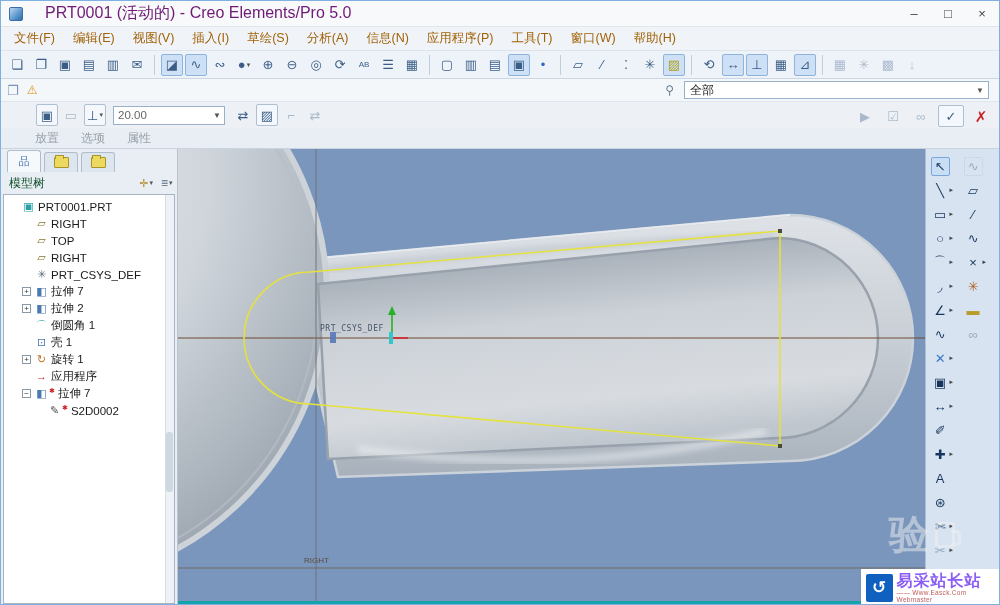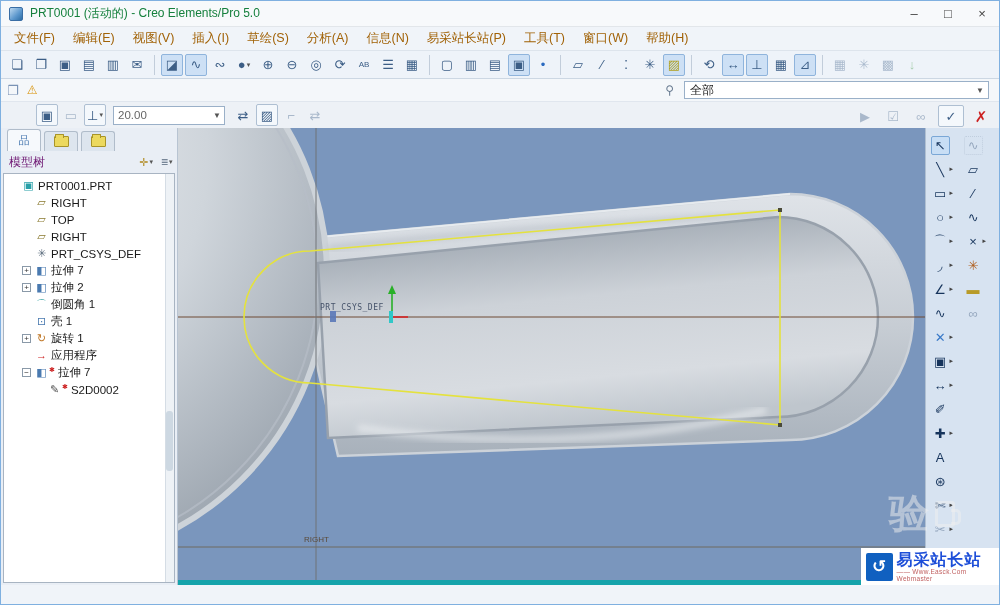--- a/index.html
+++ b/index.html
@@ -3,21 +3,21 @@
 <meta charset="utf-8">
 <style>
   html,body{margin:0;padding:0;background:#555;}
   *{box-sizing:border-box;}
   .window{position:relative;width:1000px;height:605px;background:#f0f4f9;
     font-family:"Liberation Sans","DejaVu Sans",sans-serif;border:1px solid #7fb0e0;overflow:hidden;}
   
   .titlebar{height:26px;display:flex;align-items:center;background:#f7f9fb;border-bottom:1px solid #e2e6ea;}
   .appicon{width:14px;height:14px;margin-left:8px;border:1px solid #3a6ea5;
     background:linear-gradient(135deg,#bcd8f0 0%,#5a96cc 60%,#2e6da4 100%);border-radius:2px;}
-  .titletext{font-size:12px;color:#15803d;margin-left:7px;}
+  .titletext{font-size:16px;color:#701a75;margin-left:22px;}
   .wincontrols{margin-left:auto;display:flex;align-items:center;height:100%;}
   .winbtn{width:34px;height:100%;display:flex;align-items:center;justify-content:center;
     font-size:13px;color:#444;}
   
   .menubar{height:24px;display:flex;align-items:center;background:#f0f4f9;border-bottom:1px solid #dde4ec;padding-left:4px;}
   .menuitem{font-size:12.5px;color:#a16207;padding:3px 9px;}
   
   .toolbar{height:28px;display:flex;align-items:center;background:#eef3f9;border-bottom:1px solid #ccd7e3;padding-left:4px;}
   .tbtn{position:relative;width:22px;height:22px;margin:0 1px;display:inline-flex;align-items:center;
     justify-content:center;border:1px solid transparent;border-radius:2px;color:#3c5e86;font-size:13px;}
@@ -55,21 +55,21 @@
   .treepanel{width:178px;background:#e9eef5;border-right:1px solid #b8c4d2;display:flex;flex-direction:column;}
   .treetabs{height:23px;display:flex;align-items:flex-end;padding-left:6px;}
   .ttab{width:34px;height:20px;display:flex;align-items:center;justify-content:center;border:1px solid #b0bcca;
     border-bottom:none;border-radius:3px 3px 0 0;background:#dde5ee;margin-right:3px;font-size:11px;}
   .ttab.active{background:#f6f9fc;height:22px;}
   .ttab .ticon2{color:#4a7ab0;font-size:11px;}
   .folder{width:15px;height:11px;background:#ecd95e;border:1px solid #a89428;border-radius:1px;position:relative;}
   .folder::before{content:"";position:absolute;top:-3px;left:0;width:7px;height:3px;background:#ecd95e;
     border:1px solid #a89428;border-bottom:none;border-radius:1px 1px 0 0;}
   .treeheader{height:22px;display:flex;align-items:center;padding:0 4px 0 8px;}
-  .treetitle{font-size:12px;color:#701a75;}
+  .treetitle{font-size:12px;color:#14532d;}
   .thbtn{margin-left:auto;display:flex;align-items:center;font-size:11px;color:#b08a20;}
   .thbtn2{margin-left:8px;display:flex;align-items:center;font-size:12px;color:#55677c;}
   .treebox{flex:1;margin:0 2px 2px 2px;background:#fff;border:1px solid #a8b4c2;overflow:hidden;position:relative;
     padding-top:3px;}
   .trow{height:17px;display:flex;align-items:center;font-size:11.5px;color:#1a1a1a;}
   .expander{width:9px;height:9px;border:1px solid #8a99a8;background:#fff;font-size:8px;line-height:7px;
     text-align:center;color:#333;margin-right:3px;flex:none;}
   .expspace{width:12px;flex:none;}
   .ticon{width:15px;text-align:center;font-size:11px;flex:none;line-height:1;}
   .tflag{color:#cc2020;font-size:7px;margin:0 1px 6px 0;}
@@ -91,21 +91,21 @@
   
   .stamp{position:absolute;right:44px;bottom:44px;display:flex;align-items:center;pointer-events:none;}
   .stamp .zh{font-size:40px;color:rgba(240,240,240,.5);font-weight:bold;}
   .mug{width:20px;height:26px;border:3px solid rgba(240,240,240,.5);border-radius:3px;margin-left:6px;position:relative;}
   .mug::after{content:"";position:absolute;right:-9px;top:5px;width:7px;height:10px;
     border:3px solid rgba(240,240,240,.5);border-left:none;border-radius:0 5px 5px 0;}
   .watermark{position:absolute;right:0;bottom:0;width:138px;height:37px;background:#fff;display:flex;align-items:center;}
   .wlogo{width:28px;height:28px;background:#1060c0;margin:0 4px 0 5px;display:flex;align-items:center;
     justify-content:center;color:#fff;font-size:17px;font-weight:bold;border-radius:2px;}
   .wtexts{display:flex;flex-direction:column;}
-  .wsite{font-size:16px;font-weight:bold;color:#1d4ed8;letter-spacing:1px;line-height:1.1;}
+  .wsite{font-size:16px;font-weight:bold;color:#8b5cf6;letter-spacing:1px;line-height:1.1;}
   .wsub{font-size:6.5px;color:#c06060;letter-spacing:.3px;}
 </style>
 </head>
 <body>
 
 <div class="window">
 
   <div class="titlebar">
     <div class="appicon"></div>
     <div class="titletext">PRT0001 (活动的) - Creo Elements/Pro 5.0</div>
@@ -117,21 +117,21 @@
   </div>
 
   <div class="menubar" id="menubar">
       <span class="menuitem">文件(F)</span>
       <span class="menuitem">编辑(E)</span>
       <span class="menuitem">视图(V)</span>
       <span class="menuitem">插入(I)</span>
       <span class="menuitem">草绘(S)</span>
       <span class="menuitem">分析(A)</span>
       <span class="menuitem">信息(N)</span>
-      <span class="menuitem">易采站长站(P)</span>
+      <span class="menuitem">应用程序(P)</span>
       <span class="menuitem">工具(T)</span>
       <span class="menuitem">窗口(W)</span>
       <span class="menuitem">帮助(H)</span>
     </div>
 
   <div class="toolbar" id="toolbar">
       <span class="tbtn">
         <span class="glyph">❏</span>
       </span>
       <span class="tbtn">
@@ -300,20 +300,25 @@
         </span>
         <span class="tbtn boxed applybox">
           <span class="glyph">✓</span>
         </span>
         <span class="tbtn redx">
           <span class="glyph">✗</span>
         </span>
       </div>
   </div>
 
+  <div class="tabsrow" id="tabsrow">
+      <span class="paneltab">放置</span>
+      <span class="paneltab">选项</span>
+      <span class="paneltab">属性</span>
+    </div>
 
   <div class="main">
 
     <div class="treepanel">
       <div class="treetabs" id="treetabs">
           <span class="ttab active">
             <span class="ticon2">品</span>
           </span>
           <span class="ttab">
             <span class="folder"></span>

